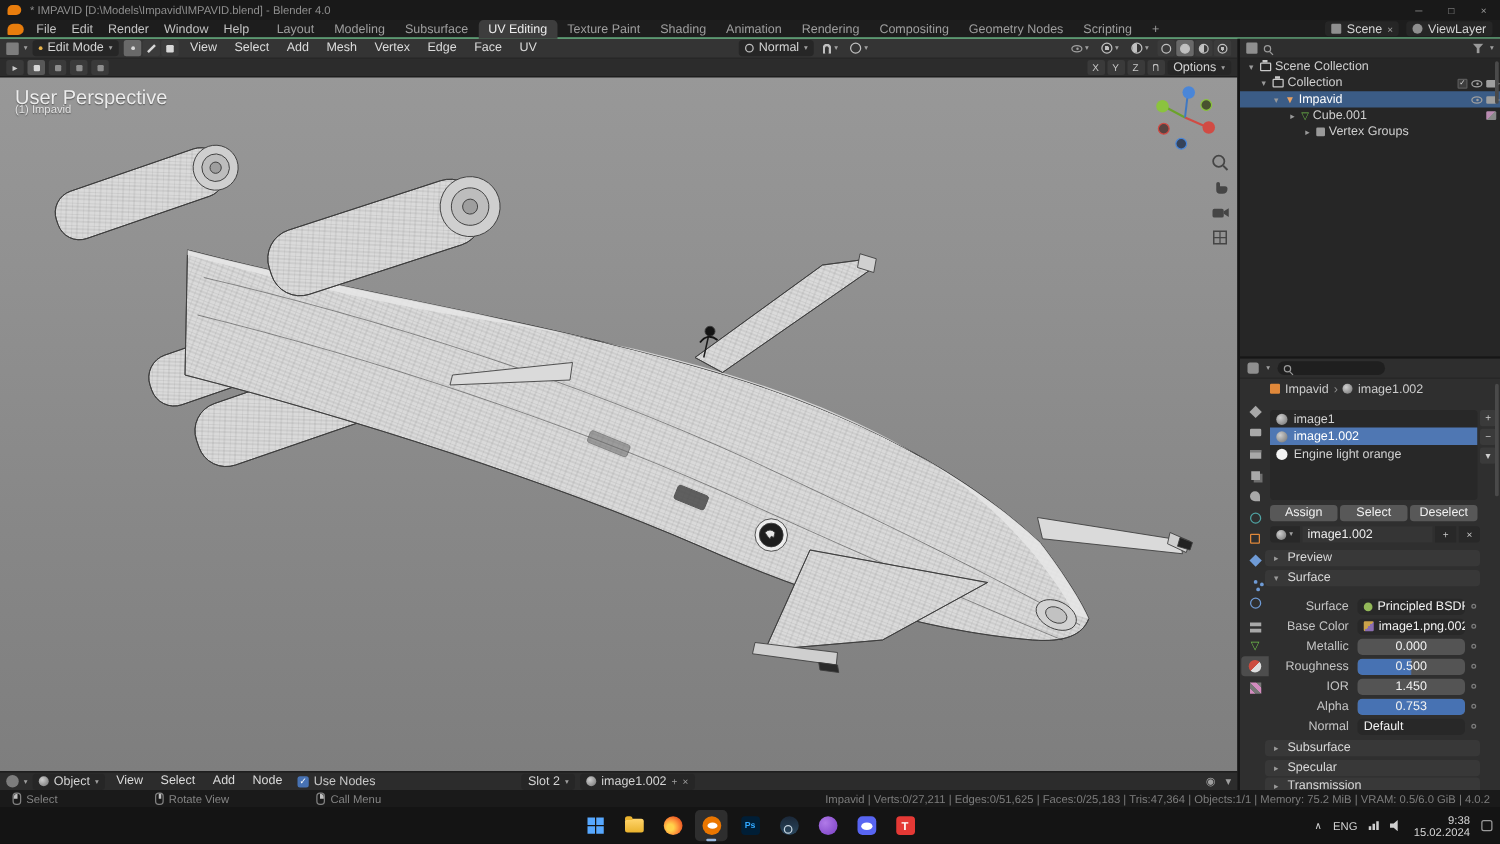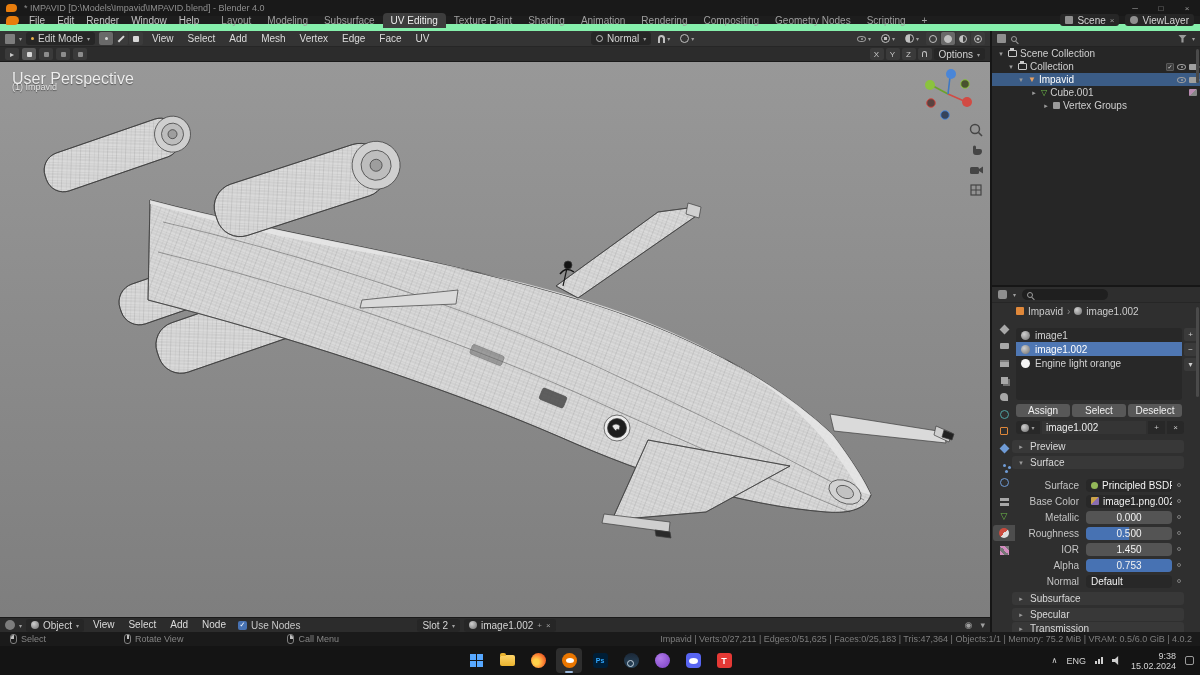--- a/index.html
+++ b/index.html
@@ -5,21 +5,21 @@
 *{margin:0;padding:0;box-sizing:border-box}
 html,body{width:1200px;height:675px;overflow:hidden}
 body{position:relative;background:#101010;font-family:"Liberation Sans","DejaVu Sans",sans-serif;font-size:10px;color:#c8c8c8;user-select:none}
 
 .titlebar{position:absolute;left:0;top:0;width:1200px;height:16px;background:#191919;display:flex;align-items:center;padding-left:6px}
 .blogo{width:11px;height:8px;background:#e87d0d;border-radius:4px 4px 4px 1px}
 .title{color:#8f8f8f;font-size:9px;margin-left:7px;white-space:nowrap}
 .wctrl{margin-left:auto;display:flex;height:100%}
 .wctrl span{width:26px;display:flex;align-items:center;justify-content:center;color:#9a9a9a;font-size:8px}
 
-.menubar{position:absolute;left:0;top:16px;width:1200px;height:15px;background:#1d1d1d;display:flex;align-items:center;padding:0 6px;border-bottom:7px solid #86efac}
+.menubar{position:absolute;left:0;top:16px;width:1200px;height:15px;background:#1d1d1d;display:flex;align-items:center;padding:0 6px;border-bottom:1px solid #86efac}
 .mlogo{width:13px;height:9px;background:#e87d0d;border-radius:5px 5px 5px 1px;margin-right:4px}
 .menu{padding:0 6px;color:#c3c3c3;line-height:15px}
 .tabs{display:flex;margin-left:8px;height:15px}
 .tab{padding:0 8px;color:#9f9f9f;line-height:15px;border-radius:4px 4px 0 0;white-space:nowrap}
 .tab.active{background:#3d3d3d;color:#ececec}
 .mb-right{margin-left:auto;display:flex;gap:6px;align-items:center}
 .pill{display:flex;align-items:center;gap:4px;background:#262626;border-radius:3px;padding:0 5px;height:12px;color:#d4d4d4;white-space:nowrap}
 .caret{font-size:6px;color:#9f9f9f}
 .mini-ic{width:8px;height:8px;background:#8f8f8f;border-radius:1px;display:inline-block}
 .mini-x{color:#9f9f9f;font-size:8px}
@@ -685,21 +685,21 @@
 
 <div class="statusbar">
   <span class="hint" style="margin-left:10px">
     <span class="mouse l"></span>
     <span>Select</span>
   </span>
   <span class="hint" style="margin-left:78px">
     <span class="mouse m"></span>
     <span>Rotate View</span>
   </span>
-  <span class="hint" style="margin-left:104px">
+  <span class="hint" style="margin-left:70px">
     <span class="mouse r"></span>
     <span>Call Menu</span>
   </span>
   <span class="stats">Impavid | Verts:0/27,211 | Edges:0/51,625 | Faces:0/25,183 | Tris:47,364 | Objects:1/1 | Memory: 75.2 MiB | VRAM: 0.5/6.0 GiB | 4.0.2</span>
 </div>
 
 <div class="taskbar">
   <div class="apps">
     <span class="app">
         <span class="ic-start">

